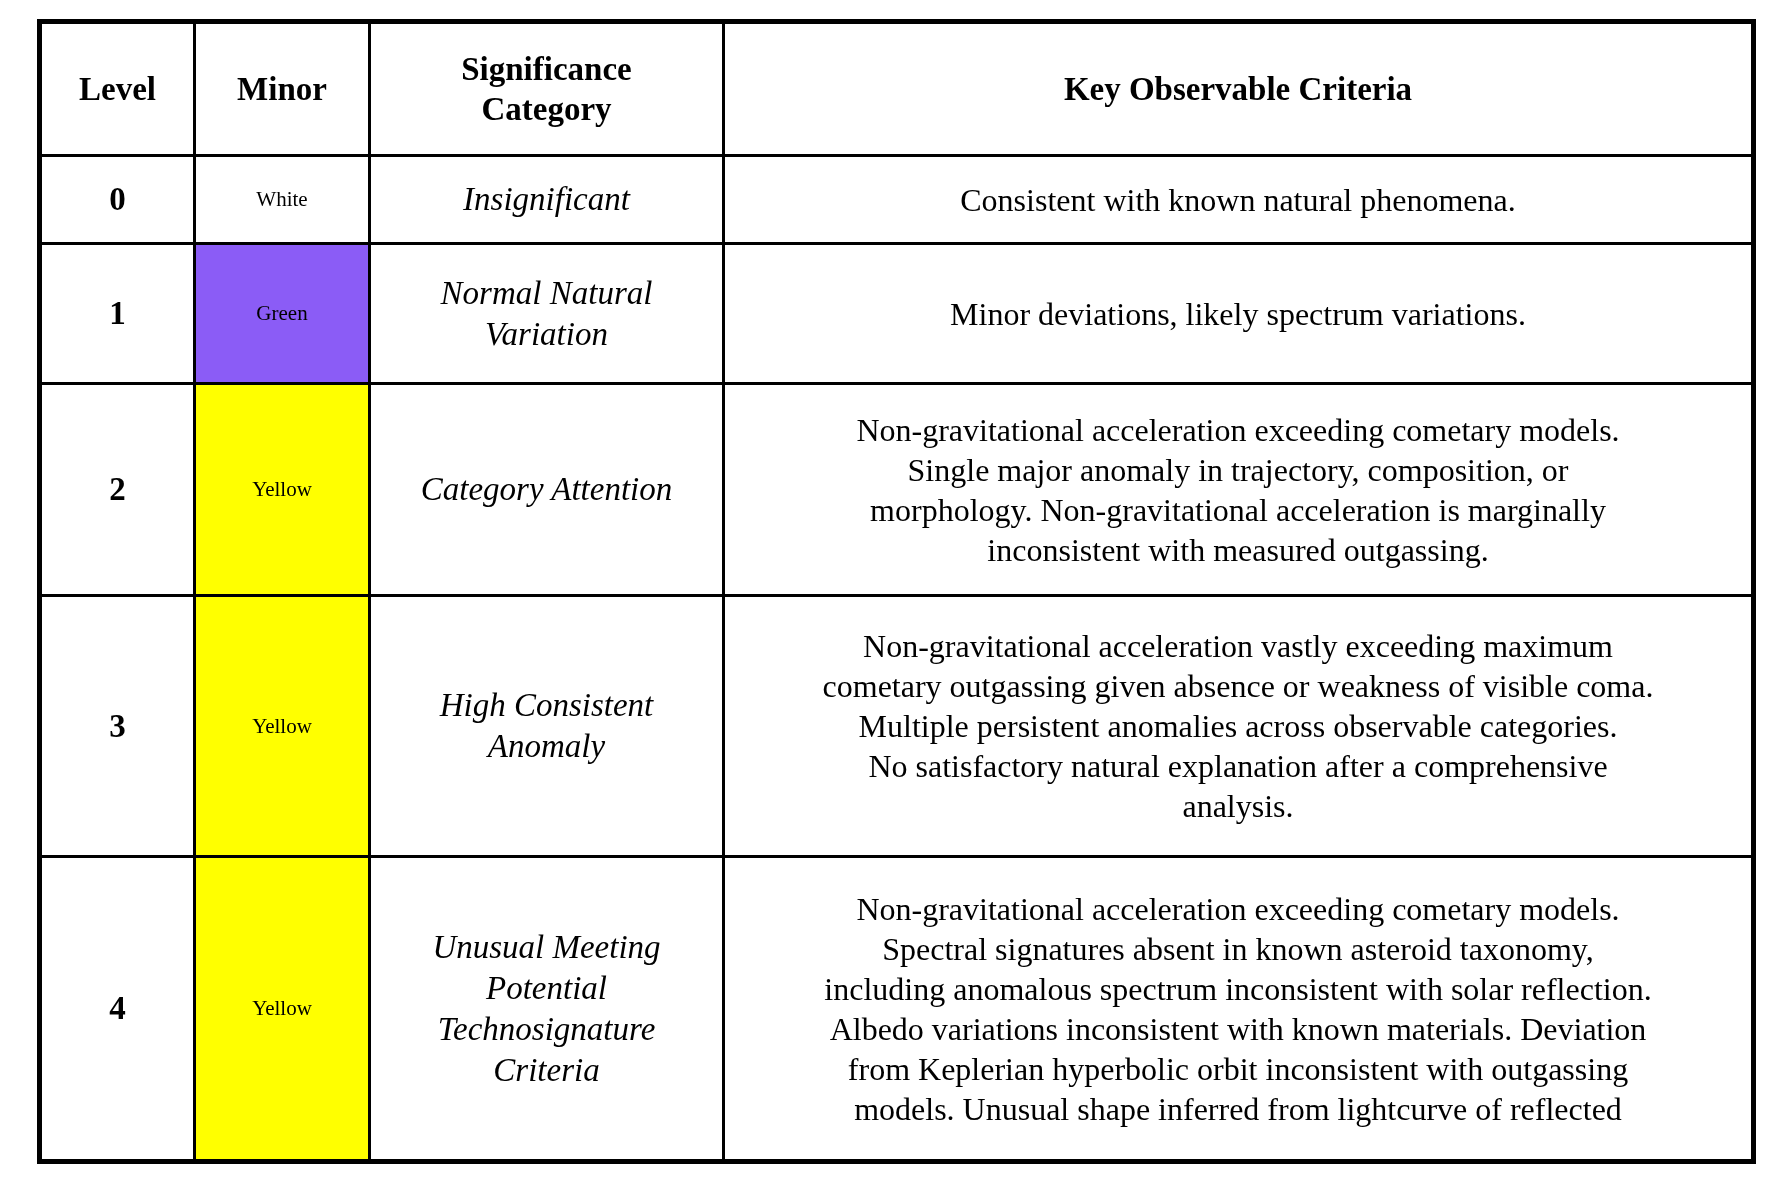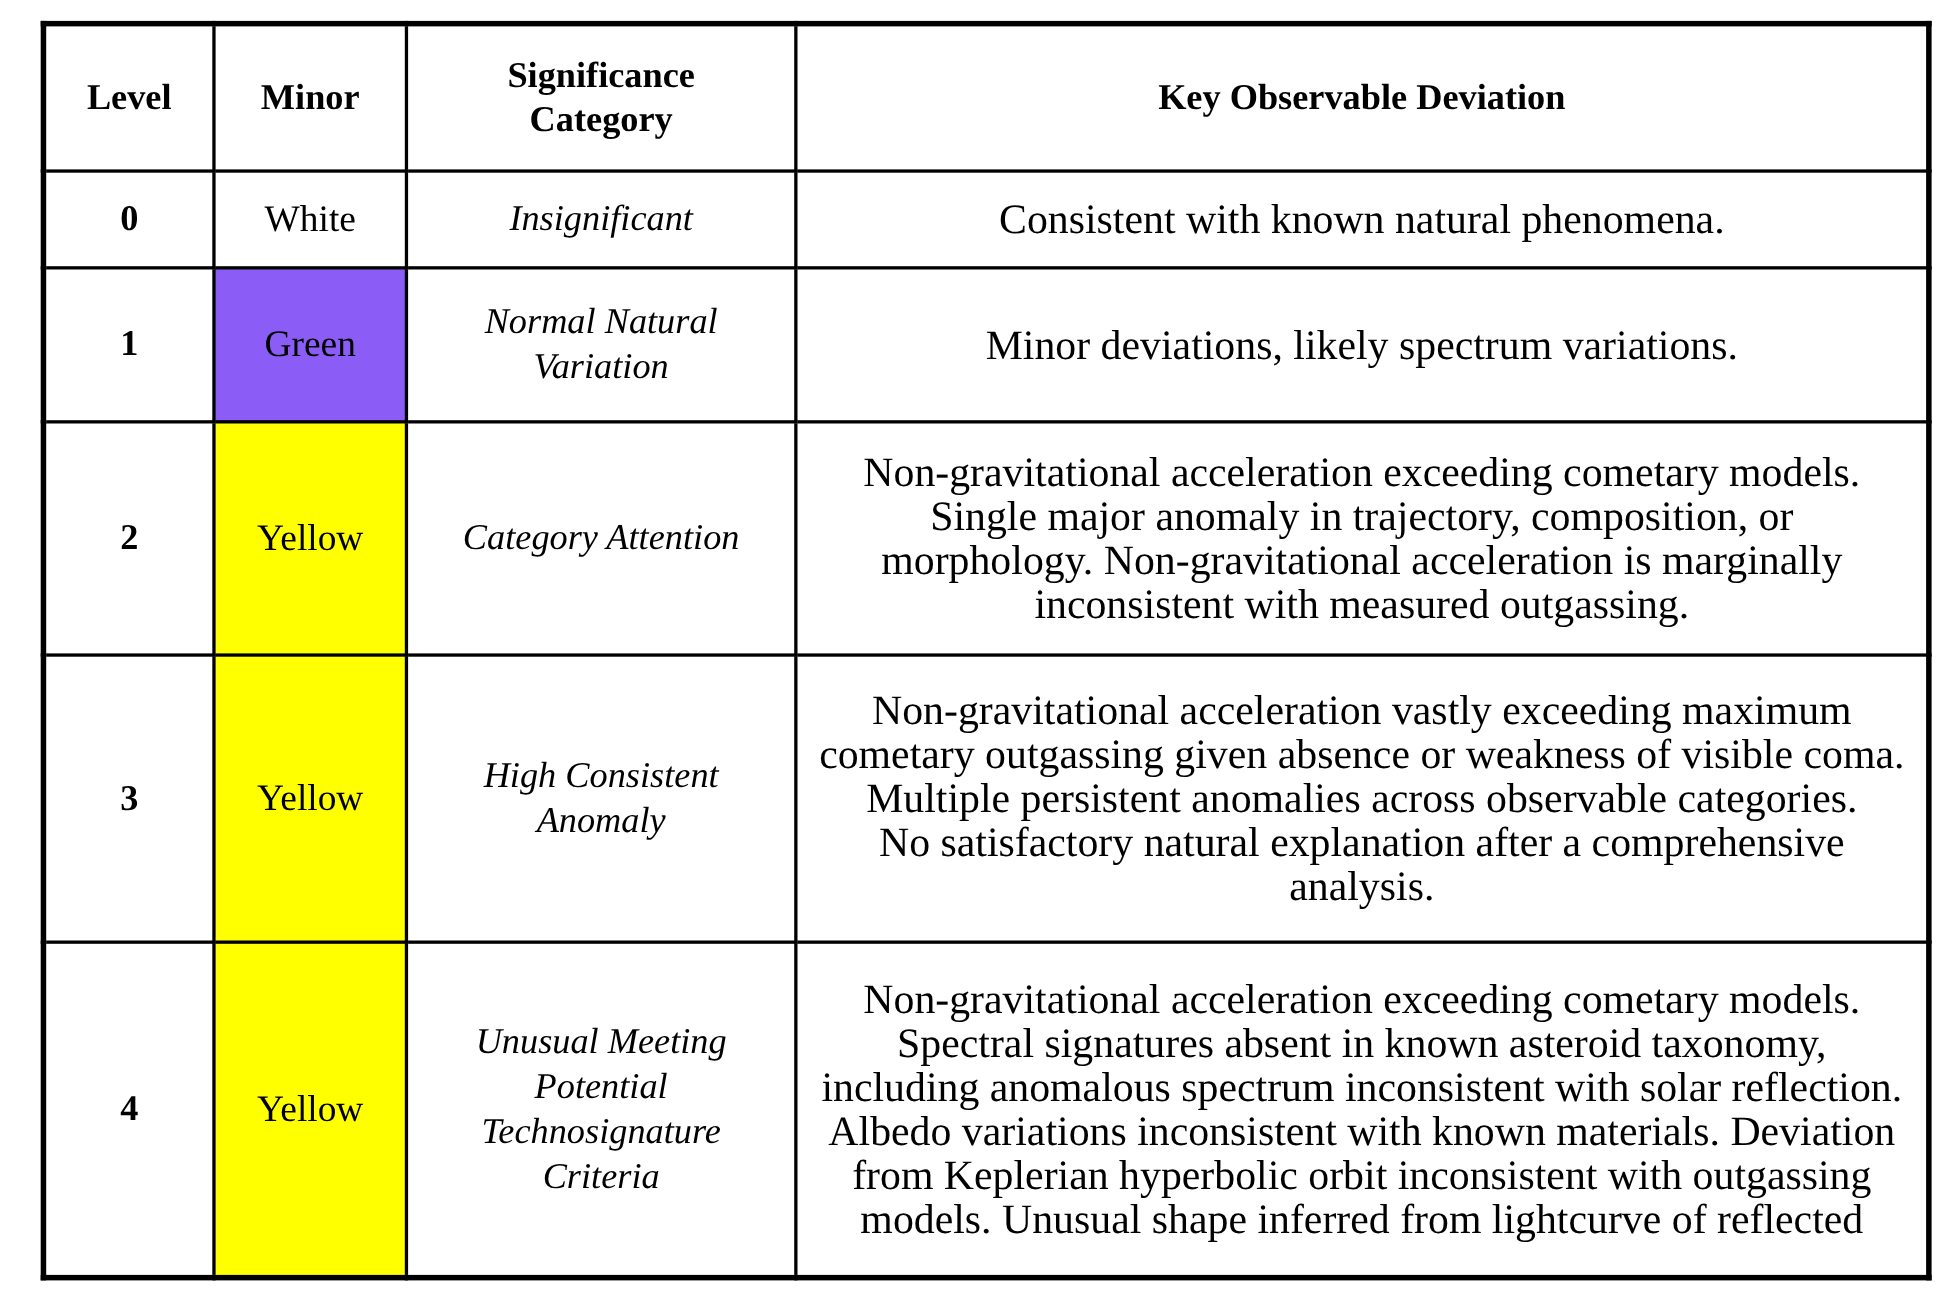--- a/index.html
+++ b/index.html
@@ -51,32 +51,32 @@
     font-weight: bold;
     font-size: 33px;
     line-height: 40px;
     white-space: pre-line;
   }
   td.level-cell {
     font-weight: bold;
     font-size: 33px;
   }
   td.color-cell {
-    font-size: 34px;
+    font-size: 21px;
     margin-left: 33px;
   }
   td.sig-cell {
     font-size: 33px;
     line-height: 41px;
     white-space: pre-line;
     padding: 0 6px;
     font-style: italic;
   }
   td.crit-cell {
-    font-size: 38px;
+    font-size: 32px;
     line-height: 40px;
     text-align: left;
     white-space: pre-line;
     padding-left: 26px;
     padding-right: 10px;
   }
 </style>
 </head>
 <body>
 
@@ -87,21 +87,21 @@
       <col class="c-color">
       <col class="c-sig">
       <col class="c-crit">
     </colgroup>
     <tbody>
       <tr class="r-header">
         <th class="hdr">Level</th>
         <th class="hdr">Minor</th>
         <th class="hdr">Significance
 Category</th>
-        <th class="hdr">Key Observable Deviation</th>
+        <th class="hdr">Key Observable Criteria</th>
       </tr>
 
       <tr class="r-0">
         <td class="level-cell">0</td>
         <td class="color-cell" style="background-color: rgb(255, 255, 255);">White</td>
         <td class="sig-cell">Insignificant</td>
         <td class="crit-cell">Consistent with known natural phenomena.</td>
       </tr>
 
       <tr class="r-1">

